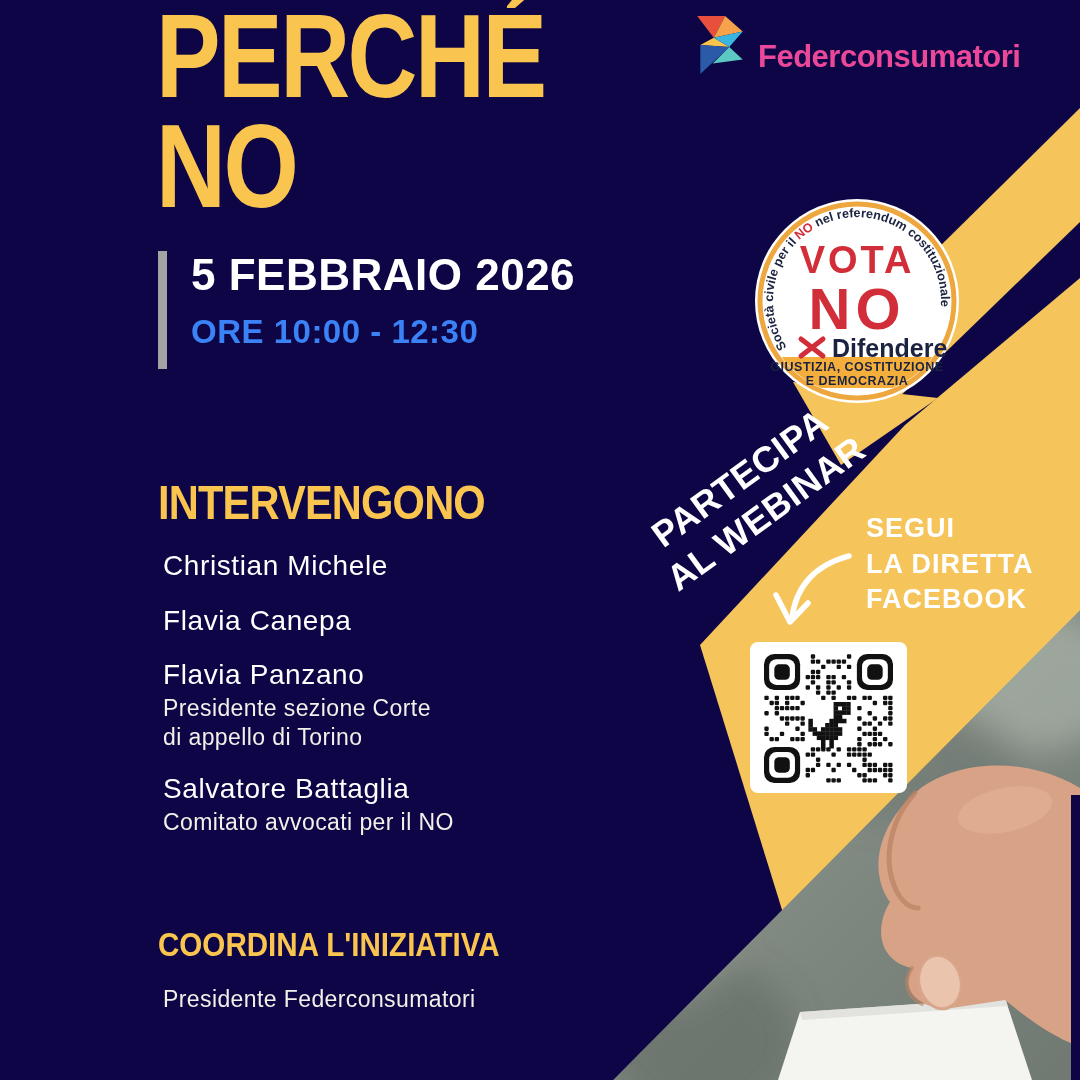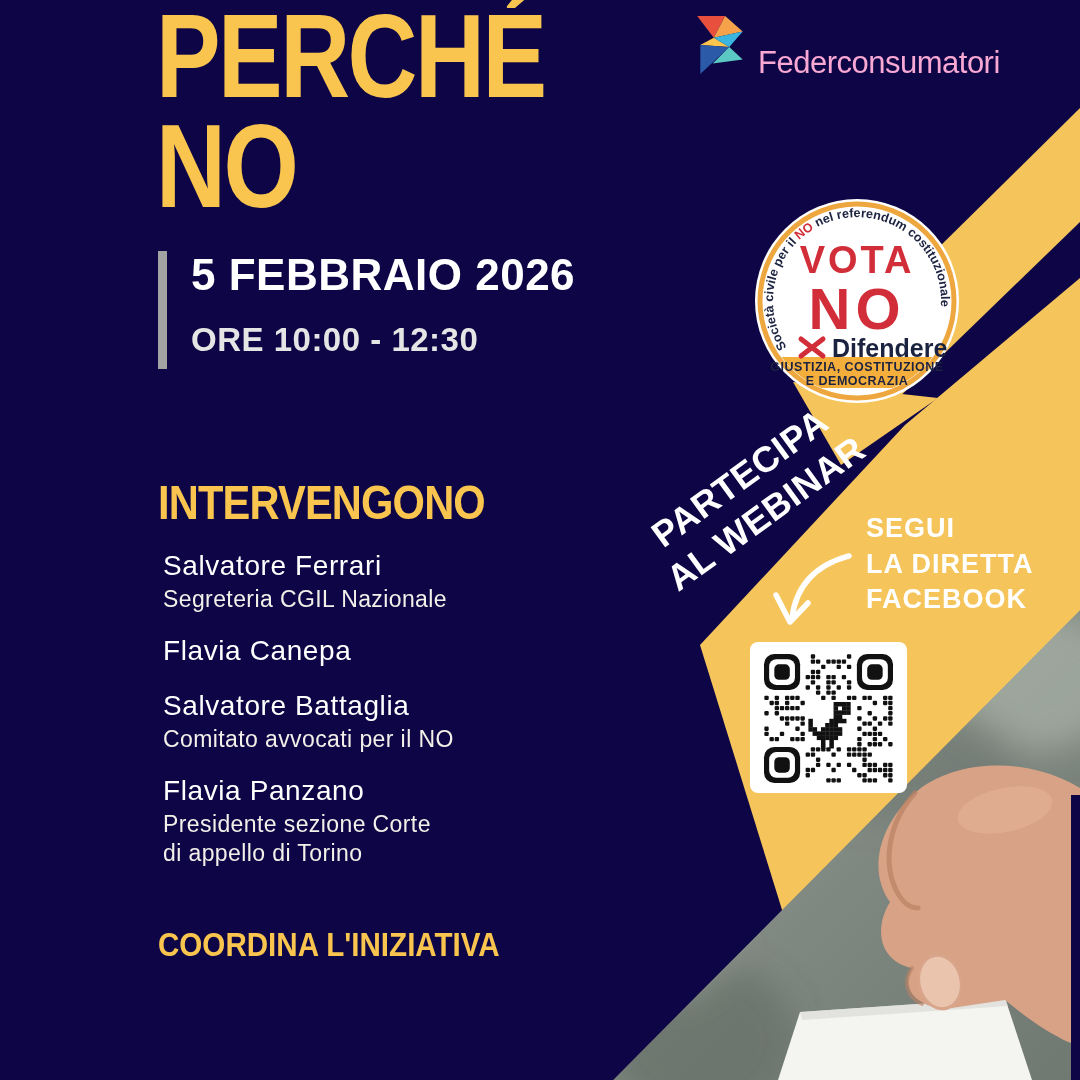--- a/index.html
+++ b/index.html
@@ -5,26 +5,26 @@
   html,body{margin:0;padding:0;background:#0D0545;}
   #poster{position:relative;width:1080px;height:1080px;background:#0D0545;overflow:hidden;
           font-family:"Liberation Sans",sans-serif;}
   #bg-art{position:absolute;left:0;top:0;z-index:0;}
   .txt{position:absolute;z-index:2;}
 
   .title{left:156px;top:2px;color:#F9C54F;font-size:118px;font-weight:800;
          letter-spacing:-3px;line-height:.93;transform:scaleX(.82);transform-origin:left top;}
 
   .header-logo{left:694px;top:16px;width:54px;height:60px;}
-  .org-name{left:758px;top:45px;color:#f9a8d4;font-size:31px;font-weight:normal;letter-spacing:-.5px;}
+  .org-name{left:758px;top:39px;color:#ec4899;font-size:31px;font-weight:bold;letter-spacing:-.5px;}
 
   .date-block{left:158px;top:251px;display:flex;align-items:stretch;justify-content:flex-end;}
   .date-bar{width:9px;height:118px;background:#A3A3A3;margin-right:24px;}
   .date-line{color:#fff;font-size:44px;font-weight:bold;letter-spacing:.5px;line-height:1.1;}
-  .time-line{color:#e5e5e5;font-size:33px;font-weight:bold;letter-spacing:.5px;margin-top:22px;}
+  .time-line{color:#3b82f6;font-size:33px;font-weight:bold;letter-spacing:.5px;margin-top:14px;}
 
   .speakers-heading{left:158px;top:474px;color:#F9C54F;font-size:49px;font-weight:800;
         letter-spacing:-1px;transform:scaleX(.85);transform-origin:left top;}
   .speakers{left:163px;top:549px;width:430px;}
   .speaker{margin-bottom:21px;}
   .speaker-name{color:#FFFFFF;font-size:28px;letter-spacing:.6px;line-height:1.2;}
   .speaker-role{color:#F3F0E9;font-size:23px;letter-spacing:.4px;line-height:1.25;margin-top:2px;white-space:pre-line;}
 
   .coord-heading{left:158px;top:925px;color:#F9C54F;font-size:34px;font-weight:800;
         letter-spacing:0;transform:scaleX(.87);transform-origin:left top;}
@@ -349,39 +349,39 @@
     <div class="date-bar"></div>
     <div>
       <div class="date-line">5 FEBBRAIO 2026</div>
       <div class="time-line">ORE 10:00 - 12:30</div>
     </div>
   </div>
 
   <div class="txt speakers-heading">INTERVENGONO</div>
   <div class="txt speakers">
     <div class="speaker">
-      <div class="speaker-name">Salvatore Ferrari</div>
-      <div class="speaker-role">Segreteria CGIL Nazionale</div>
+      <div class="speaker-name">Christian Michele</div>
     </div>
     <div class="speaker">
       <div class="speaker-name">Flavia Canepa</div>
-    </div>
-    <div class="speaker">
-      <div class="speaker-name">Salvatore Battaglia</div>
-      <div class="speaker-role">Comitato avvocati per il NO</div>
     </div>
     <div class="speaker">
       <div class="speaker-name">Flavia Panzano</div>
       <div class="speaker-role">Presidente sezione Corte
 di appello di Torino</div>
     </div>
+    <div class="speaker">
+      <div class="speaker-name">Salvatore Battaglia</div>
+      <div class="speaker-role">Comitato avvocati per il NO</div>
+    </div>
   </div>
 
   <div class="txt coord-heading">COORDINA L'INIZIATIVA</div>
   <div class="txt coordinator">
+    <div class="speaker-role">Presidente Federconsumatori</div>
   </div>
 
   <div class="txt webinar-cta">
     <div>PARTECIPA</div>
     <div>AL WEBINAR</div>
   </div>
 
   <div class="txt facebook-cta">SEGUI
 LA DIRETTA
 FACEBOOK</div>

